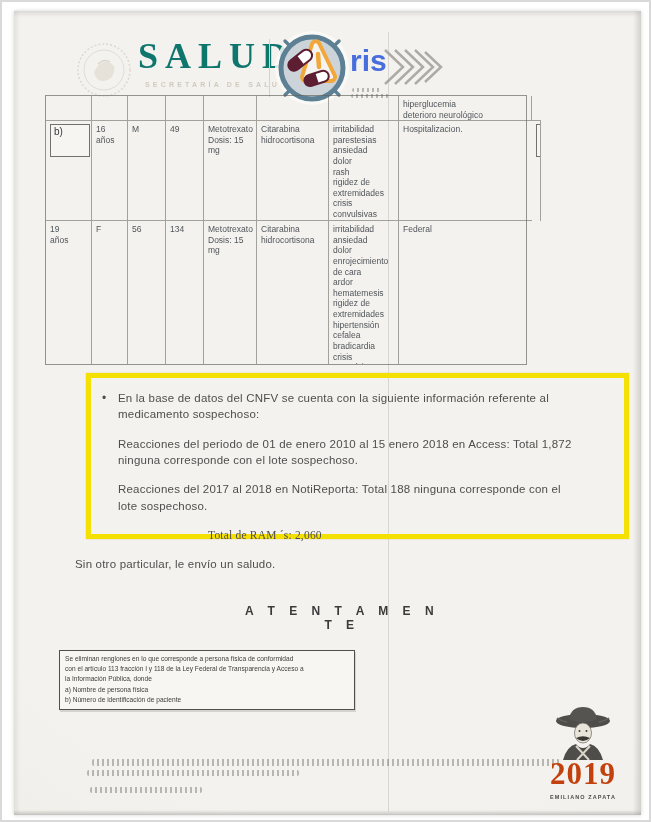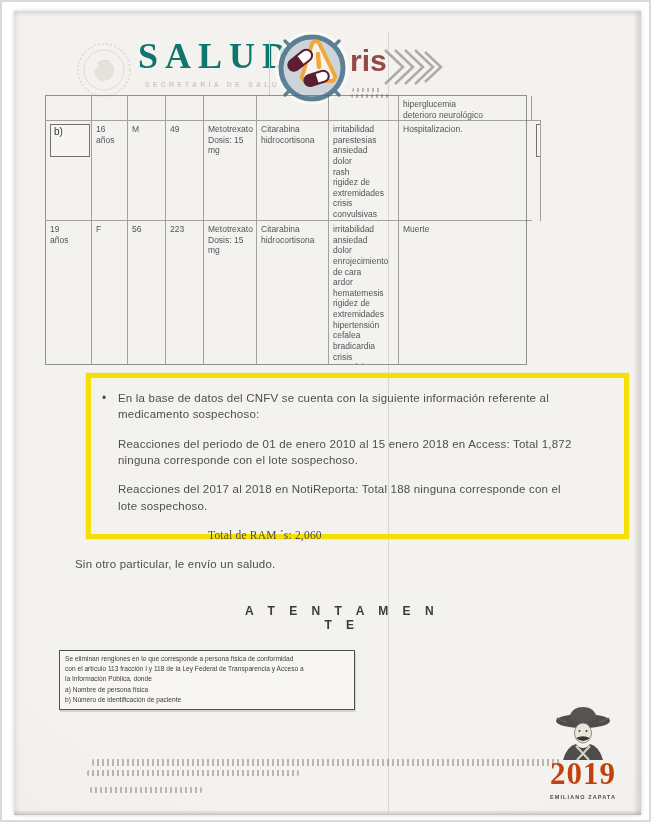--- a/index.html
+++ b/index.html
@@ -18,21 +18,21 @@
     box-shadow:0 0 4px rgba(0,0,0,.18);}
   .crease{left:386px;top:30px;width:1px;height:780px;background:#cfccc5;opacity:.75;}
 
   
   .seal{left:70px;top:38px;opacity:.5;}
   .brand{left:136px;top:33px;font-family:"Liberation Serif",serif;font-weight:bold;
     font-size:36px;letter-spacing:7px;color:#0f766e;}
   .brand-sub{left:143px;top:79px;font-size:7px;letter-spacing:3.2px;color:#d0cabe;font-weight:bold;}
   .hdr-divider{left:267px;top:37px;width:1px;height:58px;background:#d6d2c8;}
   .phv-icon{left:270px;top:26px;}
-  .ris{left:348px;top:42px;font-size:30px;font-weight:bold;color:#7f1d1d;opacity:.8;letter-spacing:0;}
+  .ris{left:348px;top:42px;font-size:30px;font-weight:bold;color:#1d4ed8;opacity:.8;letter-spacing:0;}
   .chevrons{left:381px;top:44px;opacity:.75;}
   .smudge{background:repeating-linear-gradient(90deg, rgba(110,108,100,.45) 0 2px, rgba(110,108,100,0) 2px 5px);
     filter:blur(.7px);border-radius:2px;}
   .ris-smudge1{left:350px;top:86px;width:30px;height:4px;}
   .ris-smudge2{left:349px;top:92px;width:38px;height:4px;}
 
   
   .rtable{left:43px;top:93px;width:482px;height:270px;
     border:1px solid rgba(95,95,90,.65);box-sizing:border-box;
     display:grid;
@@ -160,39 +160,39 @@
 crisis convulsivas
 acidosis metabolica
 hiperglucemia</div>
     <div class="cell last-col">Hospitalizacion.</div>
 
     <div class="cell last-row"><div class="label-box">b)</div></div>
     <div class="cell last-row">19
 años</div>
     <div class="cell last-row">F</div>
     <div class="cell last-row">56</div>
-    <div class="cell last-row">223</div>
+    <div class="cell last-row">134</div>
     <div class="cell last-row">Metotrexato
 Dosis: 15 mg</div>
     <div class="cell last-row">Citarabina
 hidrocortisona</div>
     <div class="cell last-row">irritabilidad
 ansiedad
 dolor
 enrojecimiento de cara
 ardor
 hematemesis
 rigidez de extremidades
 hipertensión
 cefalea
 bradicardia
 crisis convulsivas
 acidosis metabolica
 paro cardiaco</div>
-    <div class="cell last-col last-row">Muerte</div>
+    <div class="cell last-col last-row">Federal</div>
   </div>
 
   <div class="abs ybox">
     <div class="ybox-inner">
       <span class="bullet">•</span>
       <p class="ypara">En la base de datos del CNFV se cuenta con la siguiente información referente al
 medicamento sospechoso:</p>
       <p class="ypara">Reacciones del periodo de 01 de enero 2010 al 15 enero 2018 en Access: Total 1,872
 ninguna corresponde con el lote sospechoso.</p>
       <p class="ypara">Reacciones del 2017 al 2018 en NotiReporta: Total 188 ninguna corresponde con el

